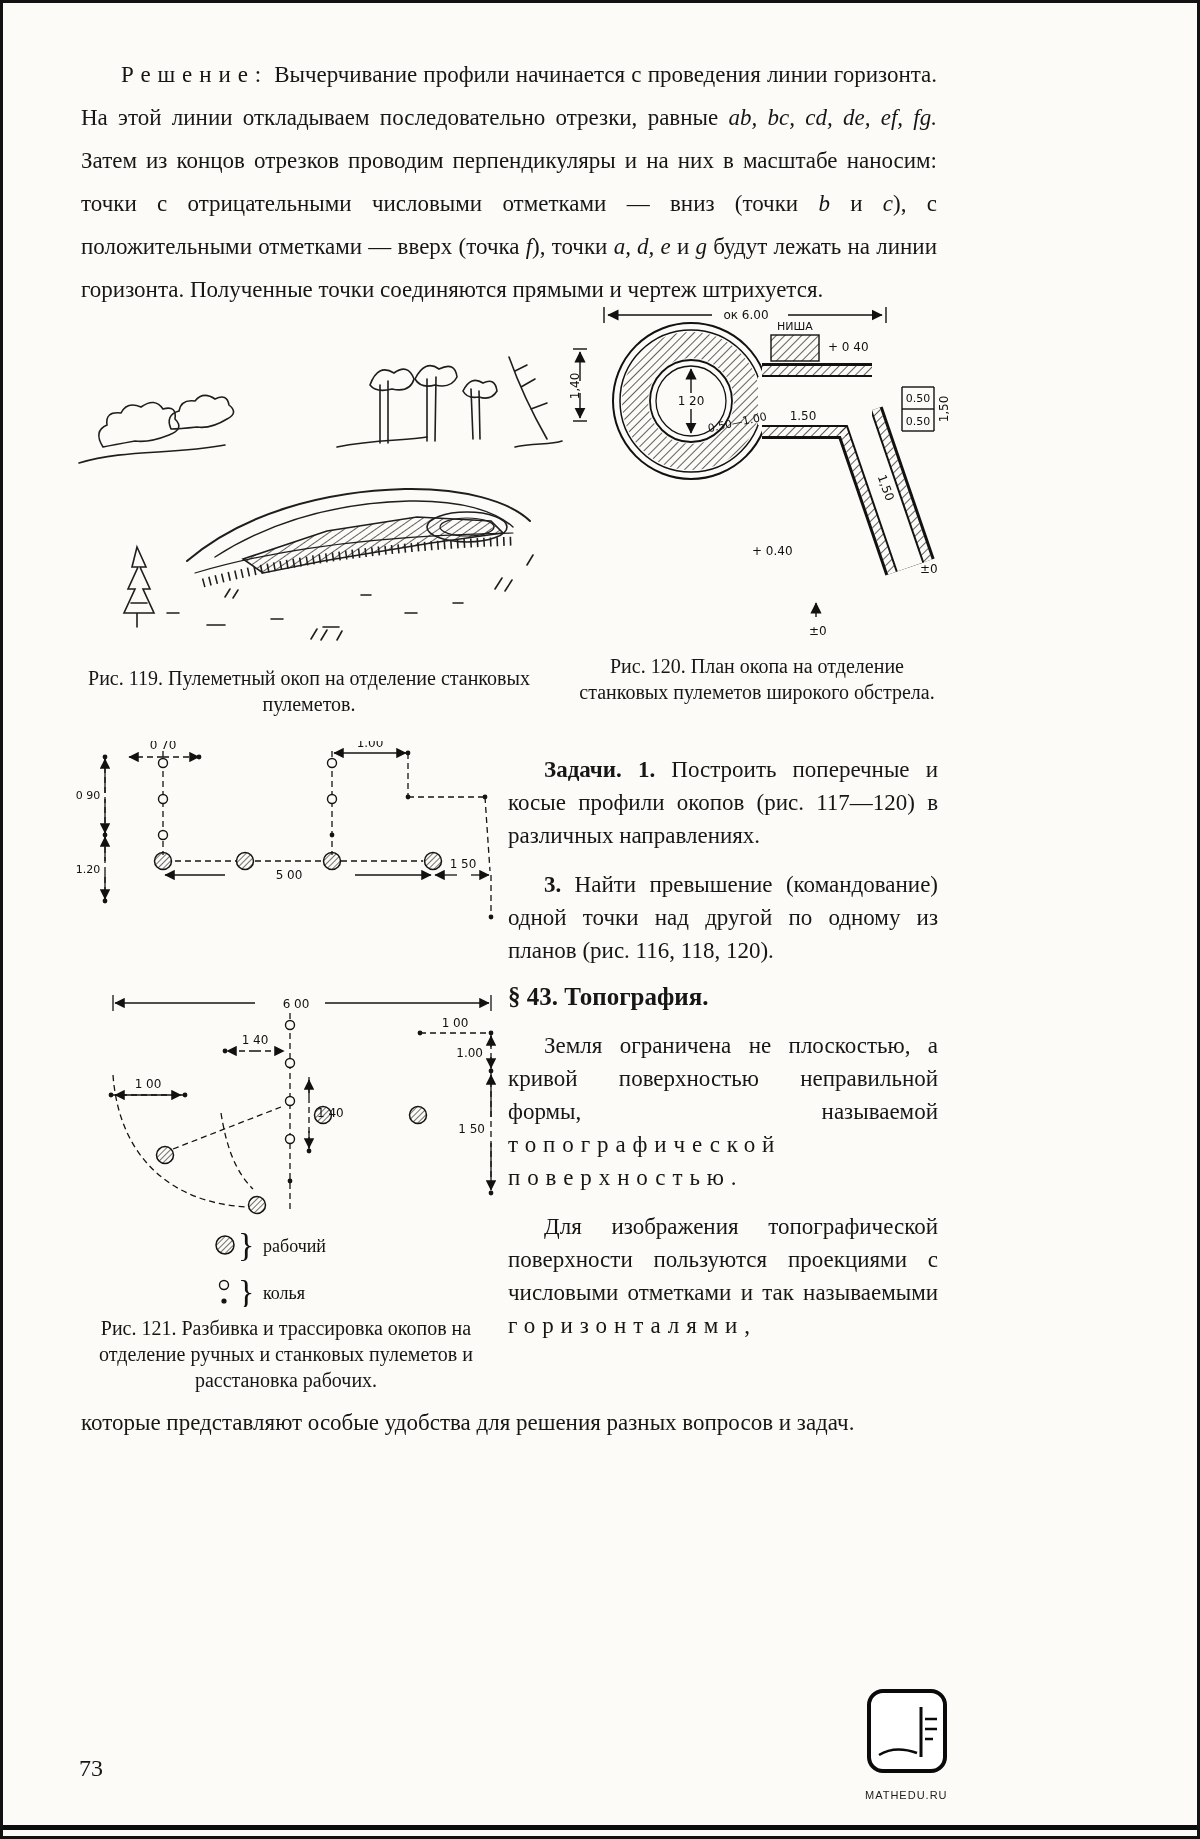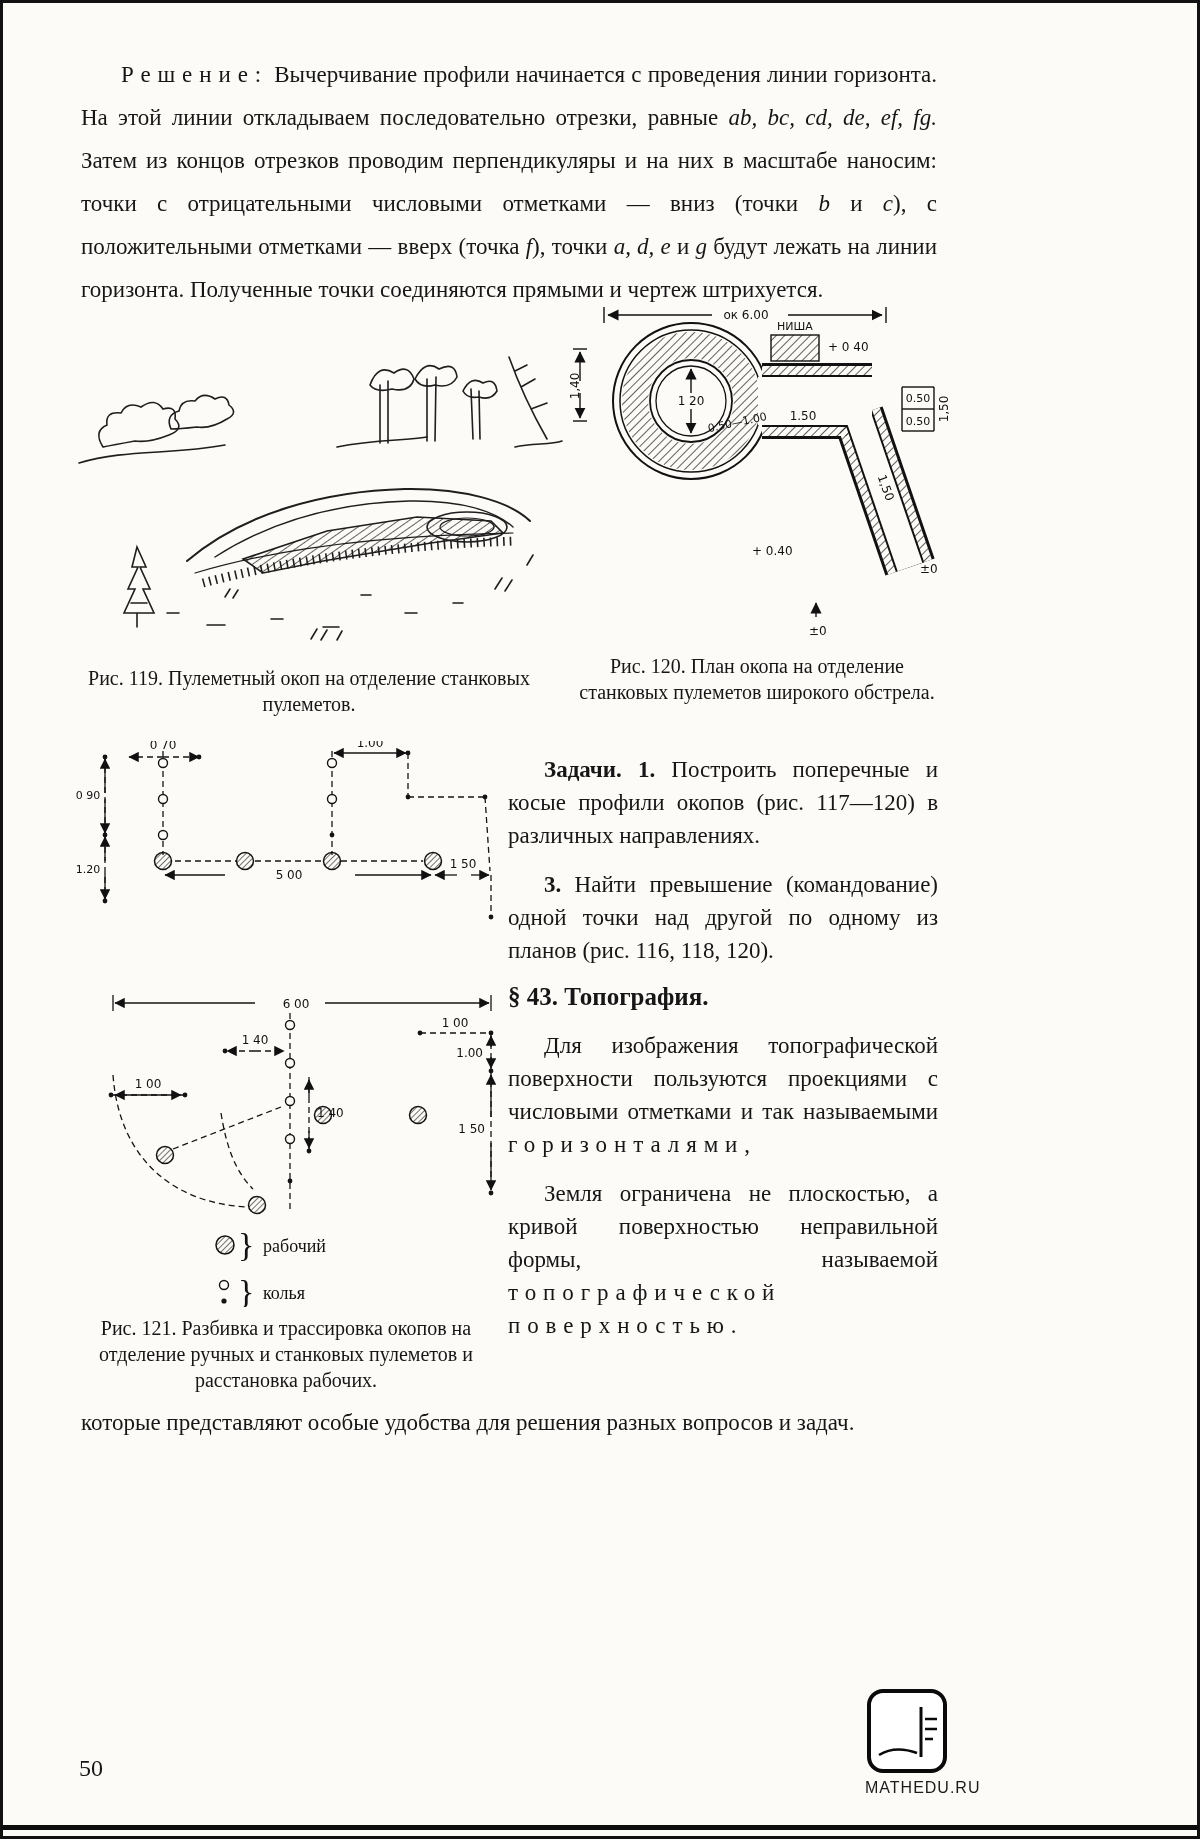--- a/index.html
+++ b/index.html
@@ -11,21 +11,21 @@
   .para{font-size:23px;line-height:43px;text-align:justify}
   .para.indent{text-indent:40px}
   .seg-i{font-style:italic}
   .seg-b{font-weight:700}
   .seg-sp{letter-spacing:.30em}
   .caption{font-size:20px;line-height:26px;text-align:center}
   .col p{font-size:23px;line-height:33px;text-align:justify;text-indent:36px;margin:16px 0 9px}
   .col h2{font-size:25px;font-weight:700;text-align:left;margin:16px 0 18px}
   .pagenum{font-size:24px}
   .logo-wrap{position:absolute;left:862px;top:1684px;width:100px;text-align:center}
-  .logo-caption{font-family:"Liberation Sans",sans-serif;font-size:16px;letter-spacing:1px;color:#1c1c1c;margin-top:2px;text-align:left}
+  .logo-caption{font-family:"Liberation Sans",sans-serif;font-size:11px;letter-spacing:1px;color:#1c1c1c;margin-top:12px;text-align:left}
   svg{display:block}
   svg text{font-family:"DejaVu Sans",sans-serif;fill:#111}
   .dim{font-size:12px}
   .dim-s{font-size:11px}
   .legend-t{font-family:"Liberation Serif",serif;font-size:18px}
   .brace-t{font-family:"Liberation Serif",serif;font-size:34px}
   .edge-bottom{position:absolute;left:0;right:0;top:1822px;height:5px;background:#0d0d0d}
 </style>
 </head>
 <body>
@@ -280,27 +280,27 @@
       <text class="brace-t" x="163" y="562">}</text>
       <text class="legend-t" x="188" y="558">колья</text>
     </svg>
   </div>
   <div class="abs caption" style="left:76px;top:1312px;width:414px">Рис. 121. Разбивка и трассировка окопов на отделение ручных и станковых пулеметов и расстановка рабочих.</div>
 
   <div class="abs col" style="left:505px;top:734px;width:430px">
     <p><span class="seg-b">Задачи. 1.</span><span> Построить поперечные и косые профили окопов (рис. 117—120) в различных направлениях.</span></p>
     <p><span class="seg-b">3.</span><span> Найти превышение (командование) одной точки над другой по одному из планов (рис. 116, 118, 120).</span></p>
     <h2>§ 43. Топография.</h2>
+    <p><span>Земля ограничена не плоскостью, а кривой поверхностью неправильной формы, называемой </span><span class="seg-sp">топографической поверхностью.</span></p>
     <p><span>Для изображения топографической поверхности пользуются проекциями с числовыми отметками и так называемыми </span><span class="seg-sp">горизонталями,</span></p>
-    <p><span>Земля ограничена не плоскостью, а кривой поверхностью неправильной формы, называемой </span><span class="seg-sp">топографической поверхностью.</span></p>
   </div>
 
   <div class="abs para" style="left:78px;top:1398px;width:856px"><span>которые представляют особые удобства для решения разных вопросов и задач.</span></div>
 
-  <div class="abs pagenum" style="left:76px;top:1752px">50</div>
+  <div class="abs pagenum" style="left:76px;top:1752px">73</div>
 
   <div class="logo-wrap">
     <svg width="84" height="90" viewBox="0 0 84 90">
       <rect x="4" y="4" width="76" height="80" rx="14" fill="#ffffff" stroke="#0a0a0a" stroke-width="4"></rect>
       <path d="M56,20 V70" stroke="#0a0a0a" stroke-width="3" fill="none"></path>
       <path d="M60,32 h12 M60,42 h12 M60,52 h8" stroke="#0a0a0a" stroke-width="2.5" fill="none"></path>
       <path d="M14,68 q16,-10 38,-2" stroke="#0a0a0a" stroke-width="2.5" fill="none"></path>
     </svg>
     <div class="logo-caption">MATHEDU.RU</div>
   </div>

